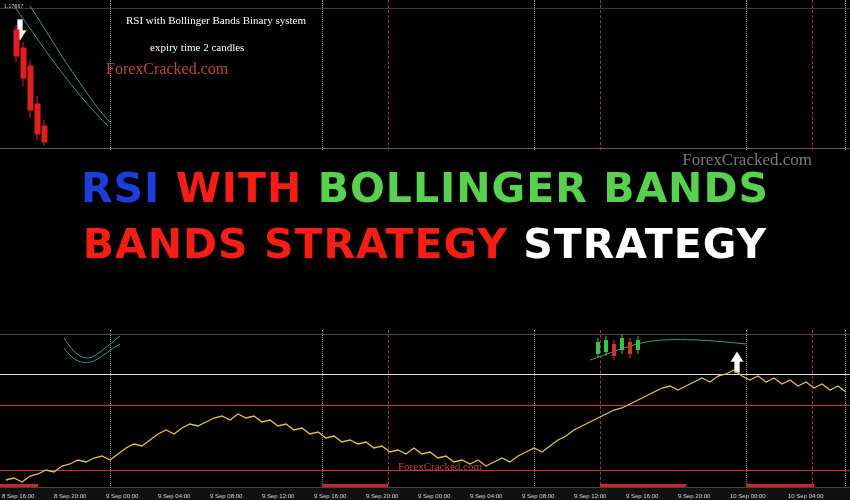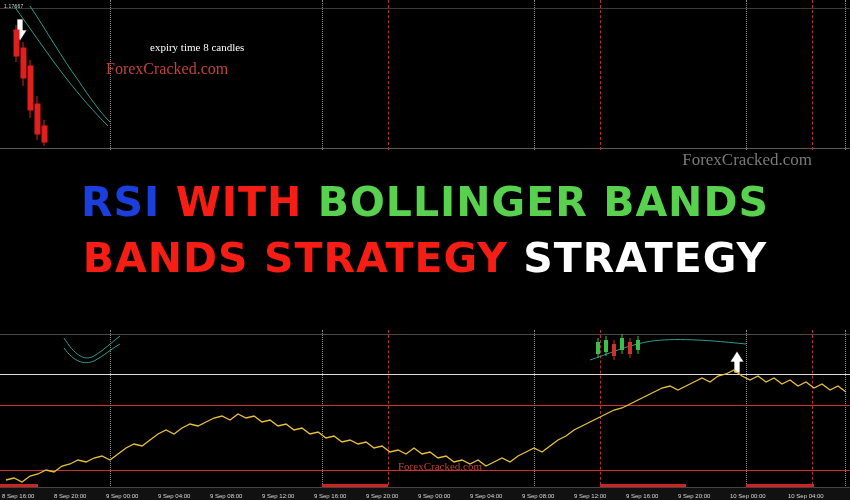--- a/index.html
+++ b/index.html
@@ -9,21 +9,21 @@
   
   .panel-top{position:absolute;left:0;top:0;width:850px;height:150px;background:#000;overflow:hidden;}
   .panel-top .hline{position:absolute;left:0;width:850px;height:1px;background:#3a3a3a;}
   .vdot{position:absolute;top:0;bottom:0;width:0;border-left:1px dotted #8a8a8a;}
   .vdash{position:absolute;top:0;bottom:0;width:0;border-left:1px dashed #b03030;}
   .price-label{position:absolute;font-size:5px;color:#cfcfcf;font-family:"Liberation Sans",sans-serif;letter-spacing:.2px;}
   .ttl1,.ttl2{position:absolute;color:#fff;font-family:"Liberation Serif",serif;font-size:11px;white-space:nowrap;}
   .wm-top{position:absolute;color:#e8534a;opacity:.82;font-family:"Liberation Serif",serif;font-size:16px;white-space:nowrap;}
 
   
-  .hero{position:absolute;left:0;top:174px;width:850px;text-align:center;}
+  .hero{position:absolute;left:0;top:160px;width:850px;text-align:center;}
   .hero .line{font-family:"DejaVu Sans",sans-serif;font-weight:bold;font-size:41px;letter-spacing:1px;line-height:56px;white-space:nowrap;}
   .hero .line2{font-size:41px;line-height:56px;}
   .w-blue{color:#1b3fdc;}
   .w-white{color:#ffffff;}
   .w-green{color:#57d14e;}
   .w-red{color:#f51d14;}
 
   .wm-mid{position:absolute;right:38px;top:150px;color:#8f8f8f;font-family:"Liberation Serif",serif;font-size:17px;opacity:.85;}
 
   
@@ -75,21 +75,22 @@
           <rect x="21" y="48" width="5" height="30"></rect>
         <line x1="30" y1="60" x2="30" y2="118" stroke-width="1"></line>
           <rect x="28" y="66" width="5" height="44"></rect>
         <line x1="37" y1="96" x2="37" y2="140" stroke-width="1"></line>
           <rect x="35" y="104" width="5" height="30"></rect>
         <line x1="44" y1="120" x2="44" y2="146" stroke-width="1"></line>
           <rect x="42" y="126" width="5" height="16"></rect>
       </g>
     </svg>
 
-    <div class="ttl2" style="left:150px;top:41px;">expiry time 8 candles</div>
+    <div class="ttl1" style="left:126px;top:14px;">RSI with Bollinger Bands Binary system</div>
+    <div class="ttl2" style="left:150px;top:41px;">expiry time 2 candles</div>
     <div class="wm-top" style="left:106px;top:60px;">ForexCracked.com</div>
   </div>
 
   <div class="wm-mid">ForexCracked.com</div>
 
   <div class="hero">
     <div class="line">
       <span class="w-blue">RSI</span>
       <span class="w-red">WITH</span>
       <span class="w-green">BOLLINGER</span>

